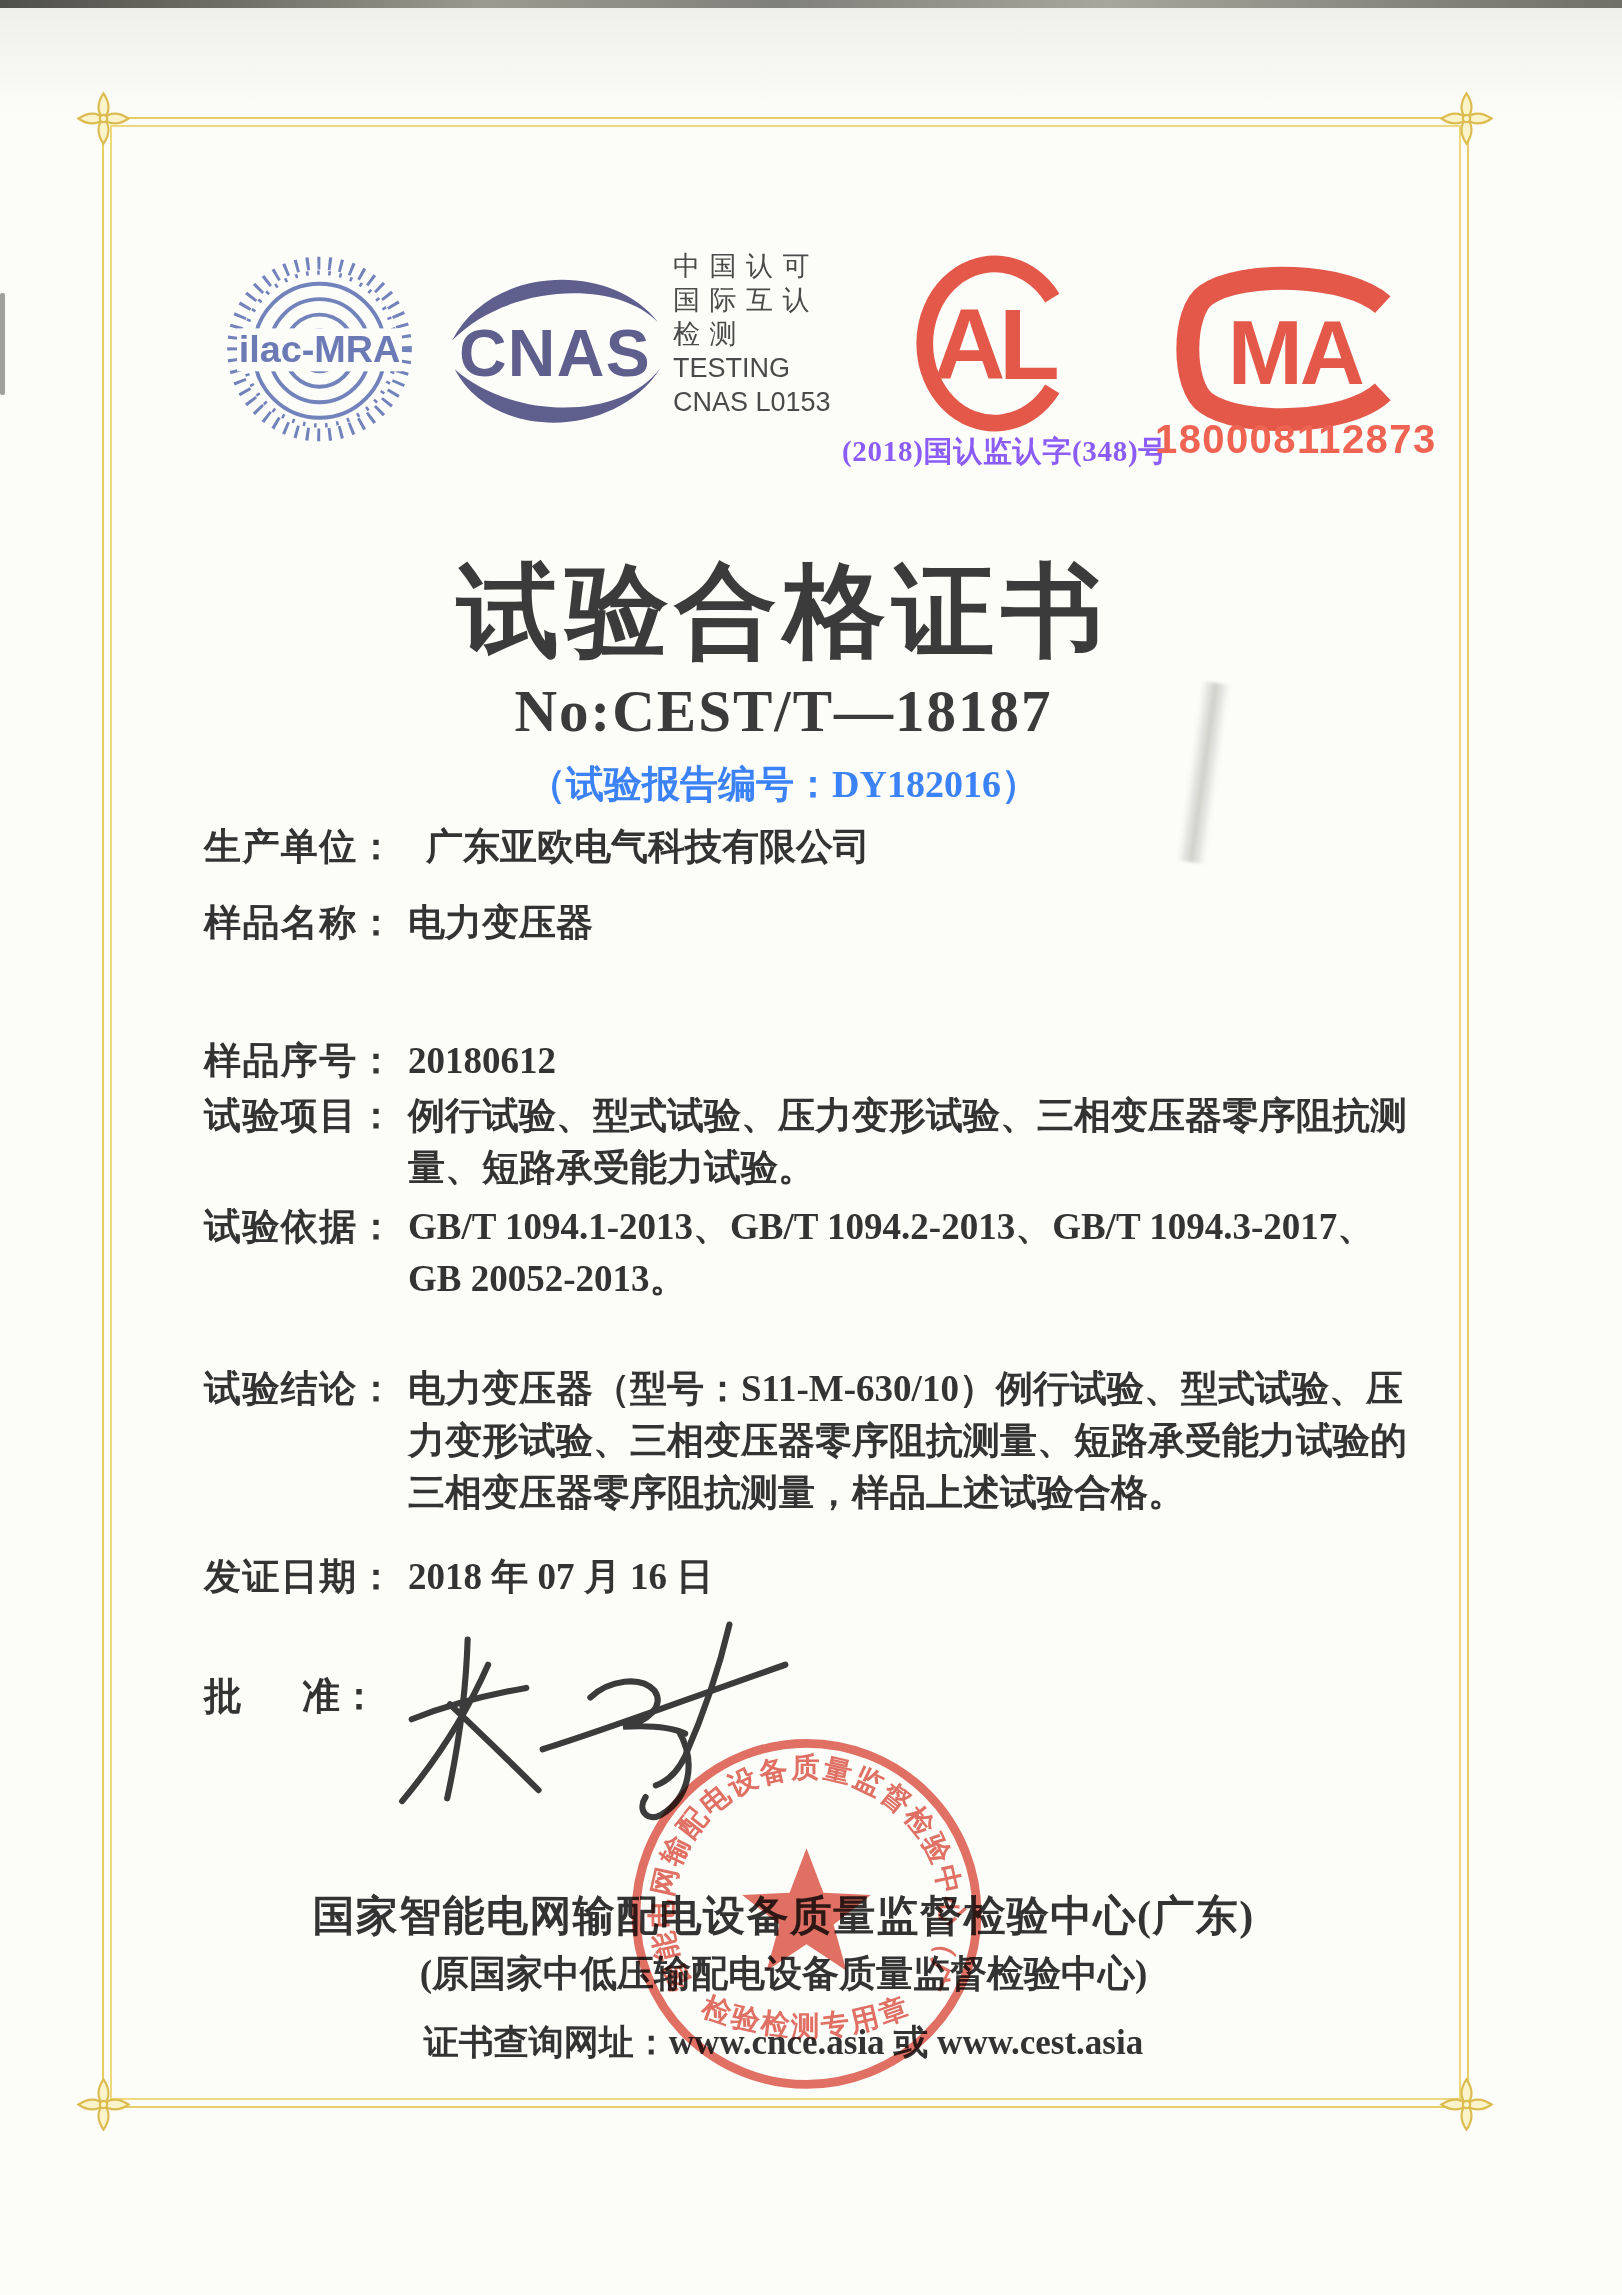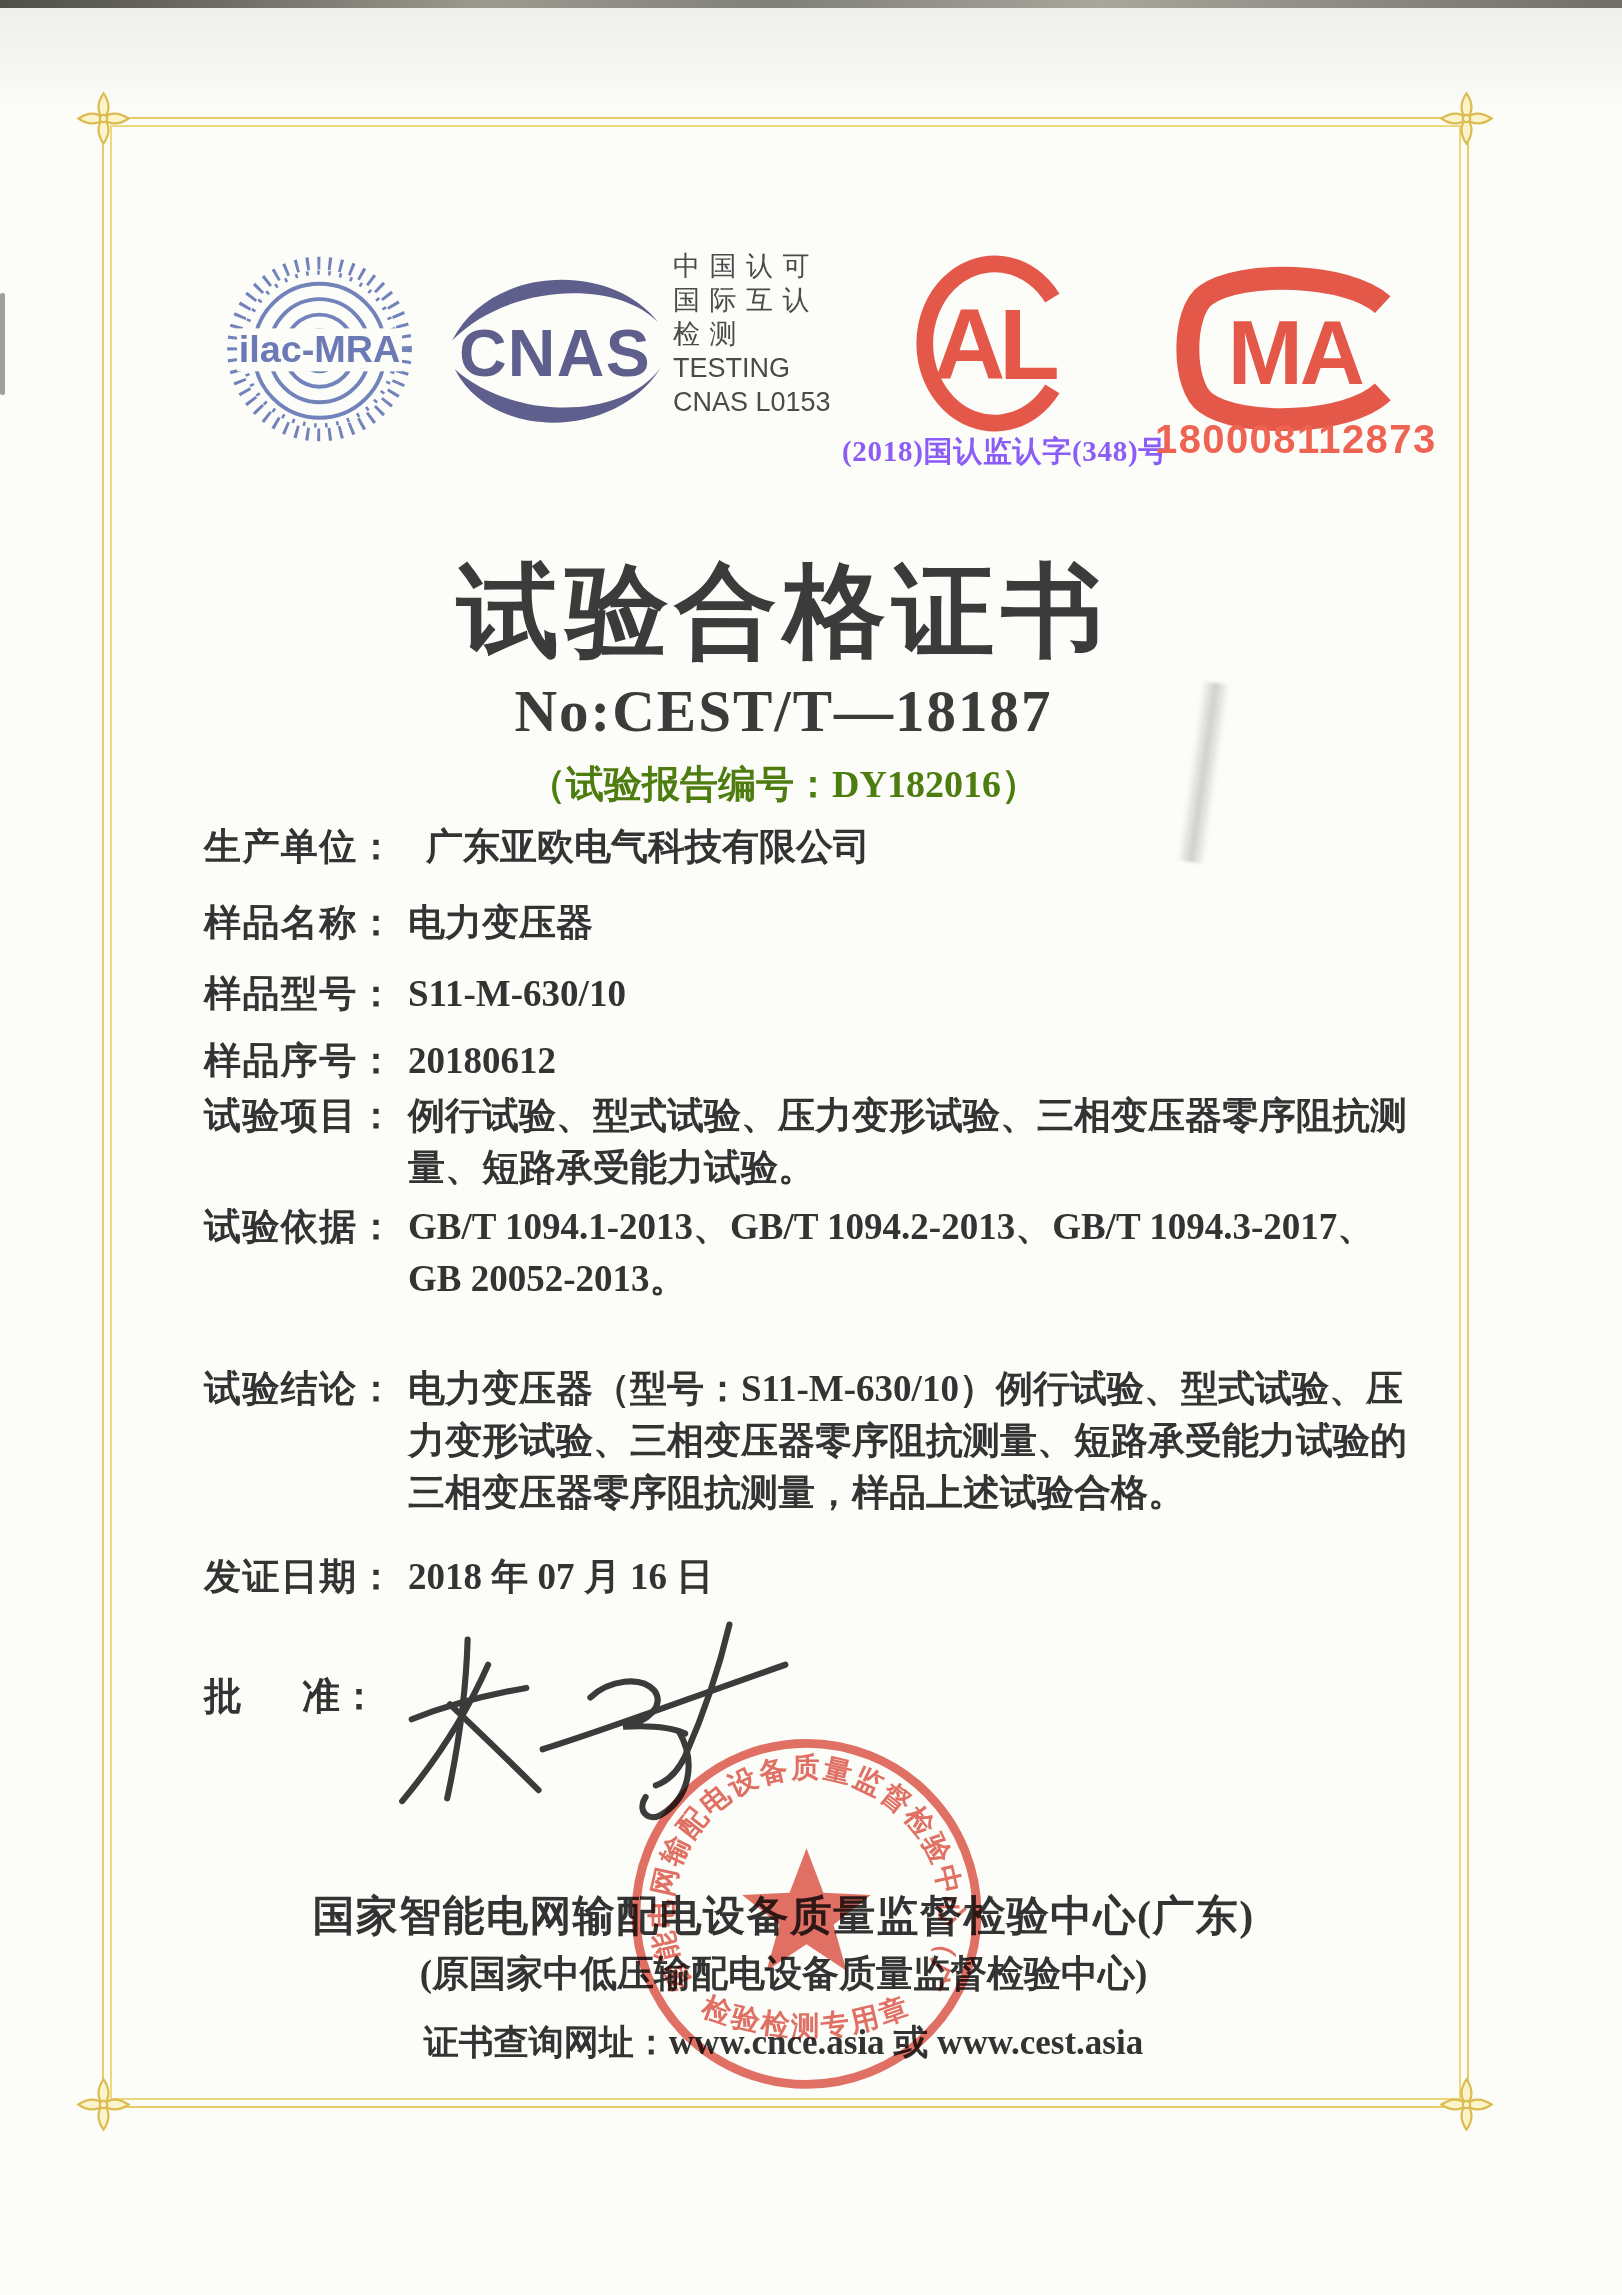--- a/index.html
+++ b/index.html
@@ -27,21 +27,21 @@
   .cma{position:absolute;left:1150px;top:264px;width:263px;height:170px;}
   .reg-line{position:absolute;left:842px;top:432px;font-size:29px;font-weight:700;color:#8b5cf6;letter-spacing:0.7px;}
   .cert-id{position:absolute;left:1155px;top:417px;font-size:40px;font-weight:600;color:#ee6351;
     font-family:"Liberation Sans","DejaVu Sans",sans-serif;letter-spacing:1.4px;}
   
   .title{position:absolute;left:102px;top:544px;width:1363px;text-align:center;
     font-size:102px;font-weight:700;color:#3b3b3b;letter-spacing:6.8px;}
   .cert-no{position:absolute;left:102px;top:677px;width:1363px;text-align:center;
     font-size:59px;font-weight:700;color:#3b3b3b;letter-spacing:2px;}
   .report-no{position:absolute;left:102px;top:759px;width:1363px;text-align:center;
-    font-size:38px;font-weight:600;color:#4d7c0f;}
+    font-size:38px;font-weight:600;color:#3b82f6;}
   
   .frow{position:absolute;left:204px;width:1237px;display:flex;align-items:flex-start;}
   .flabel{flex:0 0 204px;font-size:37px;font-weight:600;letter-spacing:1.4px;line-height:52px;color:#333;}
   .fvalue{font-size:37px;font-weight:600;color:#333;}
   .fline{line-height:52px;}
   .approval-row{position:absolute;left:204px;top:1671px;width:174px;display:flex;justify-content:space-between;
     font-size:38px;font-weight:600;color:#333;}
   .signature{position:absolute;left:371px;top:1602px;width:436px;height:225px;}
   
   .seal{position:absolute;left:617px;top:1723px;width:379px;height:379px;z-index:5;mix-blend-mode:multiply;}
@@ -151,26 +151,20 @@
   <div class="frow" style="top:821px;gap:18px;">
     <span class="flabel">生产单位：</span>
     <div class="fvalue">
       <div class="fline">广东亚欧电气科技有限公司</div>
     </div>
   </div>
   <div class="frow" style="top:897px;">
     <span class="flabel">样品名称：</span>
     <div class="fvalue">
       <div class="fline">电力变压器</div>
-    </div>
-  </div>
-  <div class="frow" style="top:968px;">
-    <span class="flabel">样品型号：</span>
-    <div class="fvalue">
-      <div class="fline">S11-M-630/10</div>
     </div>
   </div>
   <div class="frow" style="top:1035px;">
     <span class="flabel">样品序号：</span>
     <div class="fvalue">
       <div class="fline">20180612</div>
     </div>
   </div>
   <div class="frow" style="top:1090px;">
     <span class="flabel">试验项目：</span>

